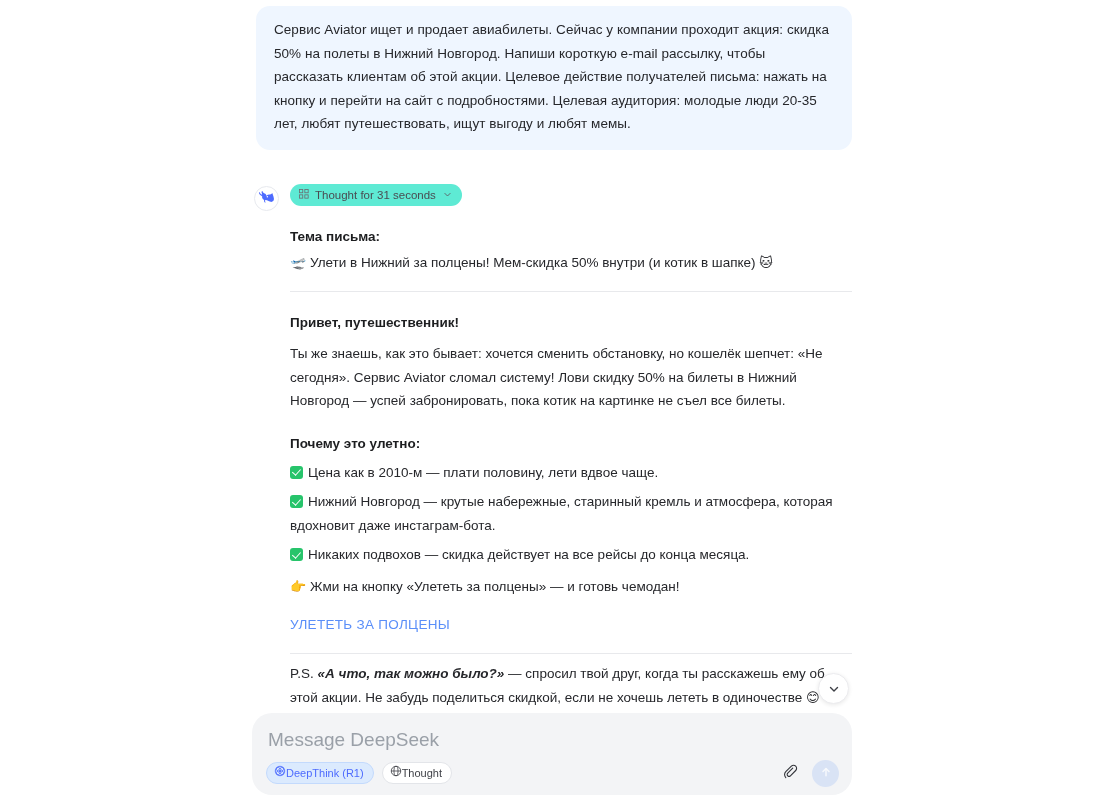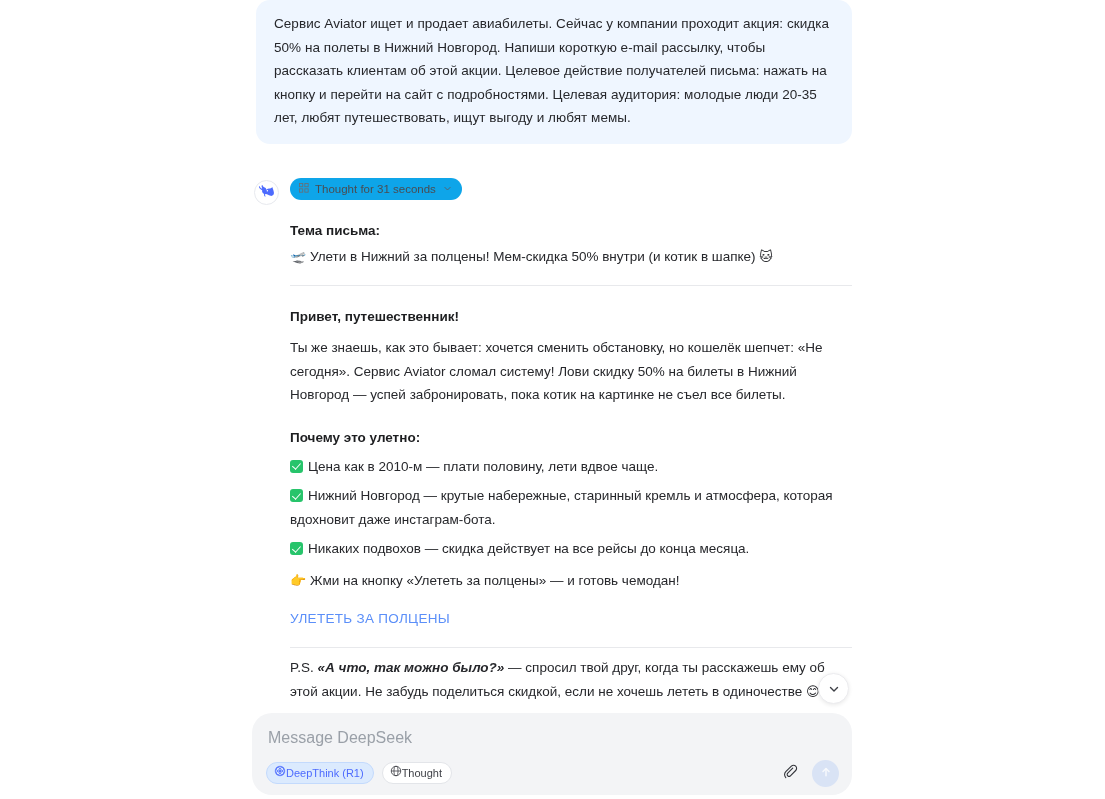--- a/index.html
+++ b/index.html
@@ -35,21 +35,21 @@
     position: absolute;
     left: 252px;
     top: 0;
     width: 600px;
   }
 
   
   .user-row {
     display: flex;
     justify-content: flex-end;
-    padding-top: 0;
+    padding-top: 6px;
   }
   .user-bubble {
     background: #eff6ff;
     border-radius: 14px;
     padding: 12px 18px 14px 18px;
     max-width: 560px;
     font-size: 13.5px;
     line-height: 23.5px;
     color: #26272b;
     letter-spacing: 0.05px;
@@ -78,21 +78,21 @@
     margin-left: 38px;
     font-size: 13.5px;
     line-height: 23px;
     color: #26272b;
   }
 
   .thought-pill {
     display: inline-flex;
     align-items: center;
     gap: 6px;
-    background: #0ea5e9;
+    background: #5eead4;
     border-radius: 14px;
     padding: 4px 10px 4px 9px;
     font-size: 11.5px;
     color: #4a4c52;
     line-height: 14px;
     cursor: pointer;
   }
   .thought-pill .grid-ico { display:block; }
   .thought-pill .chev { display:block; margin-left:1px; }
 
@@ -185,21 +185,21 @@
     width: 600px;
     height: 82px;
     background: #f3f4f6;
     border-radius: 20px;
     box-sizing: border-box;
   }
   .composer-input {
     position: absolute;
     left: 16px;
     top: 16px;
-    font-size: 16px;
+    font-size: 19px;
     color: #9aa0a8;
     cursor: text;
     user-select: none;
   }
   .composer-tools {
     position: absolute;
     left: 14px;
     bottom: 11px;
     display: flex;
     align-items: center;

